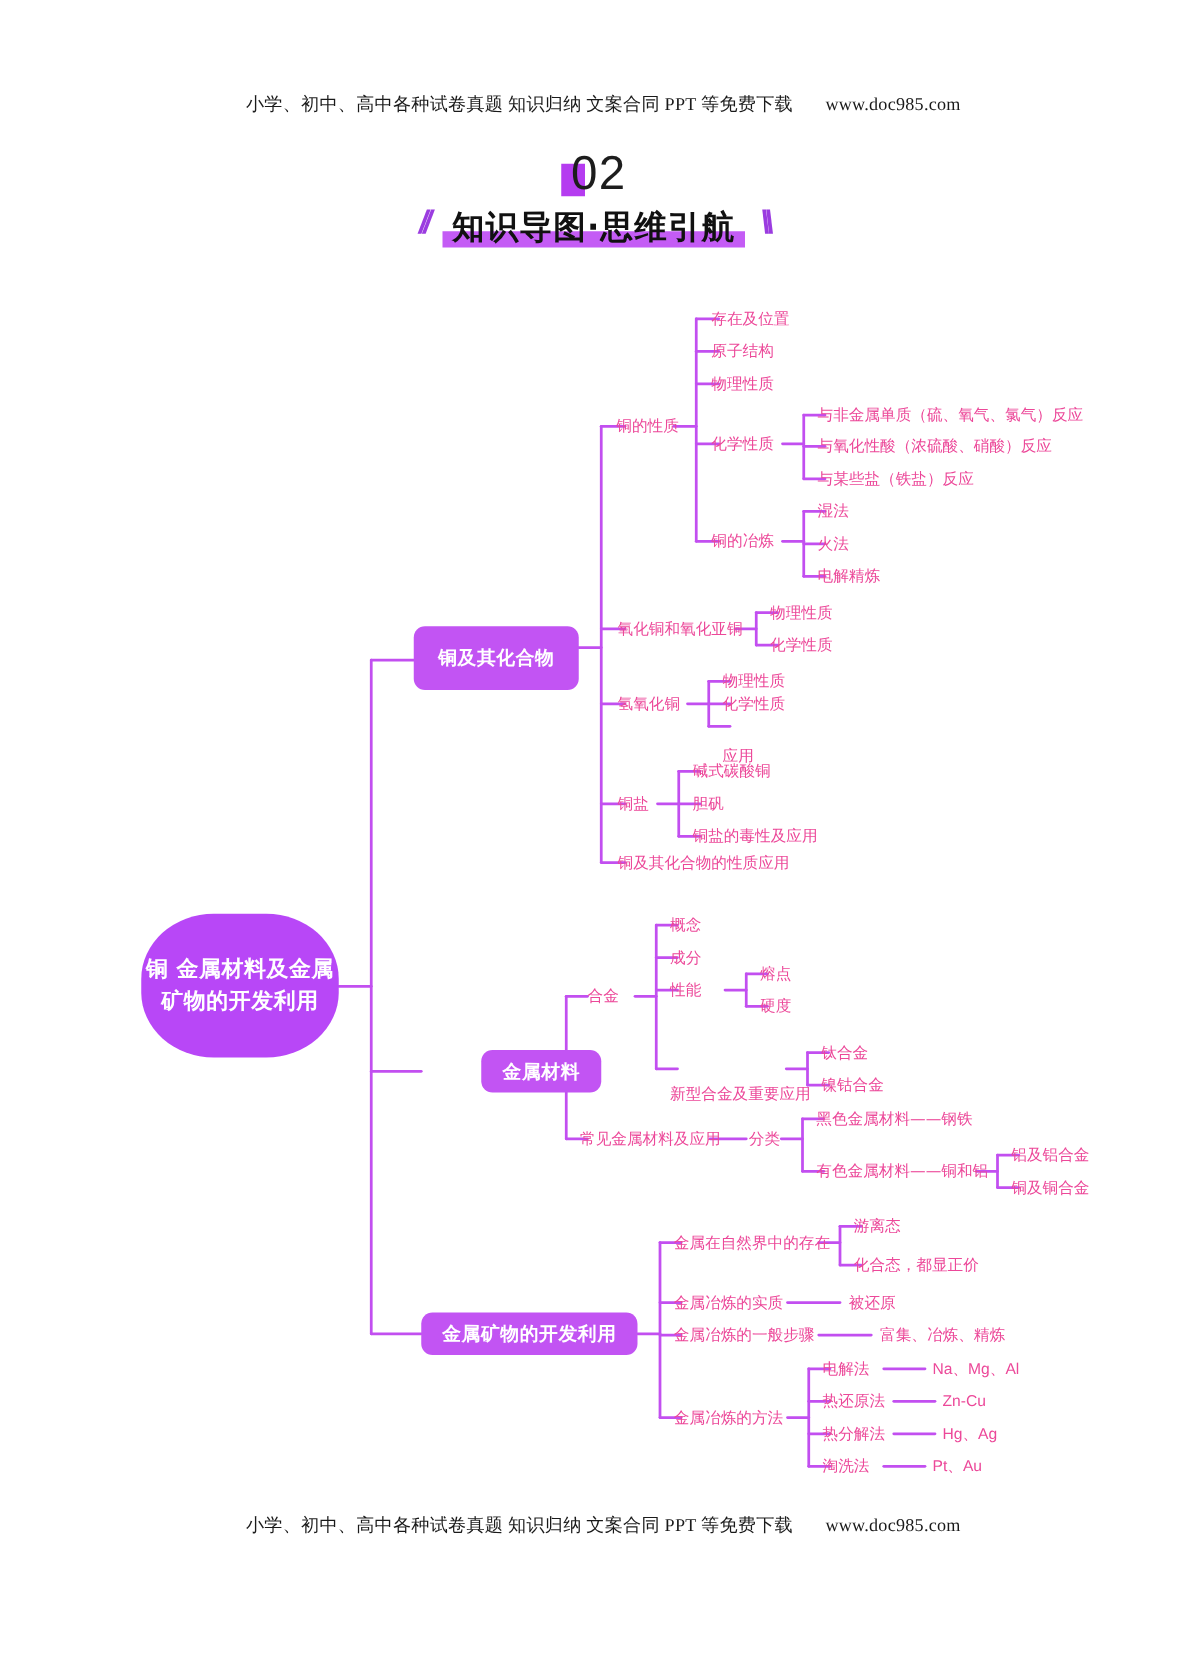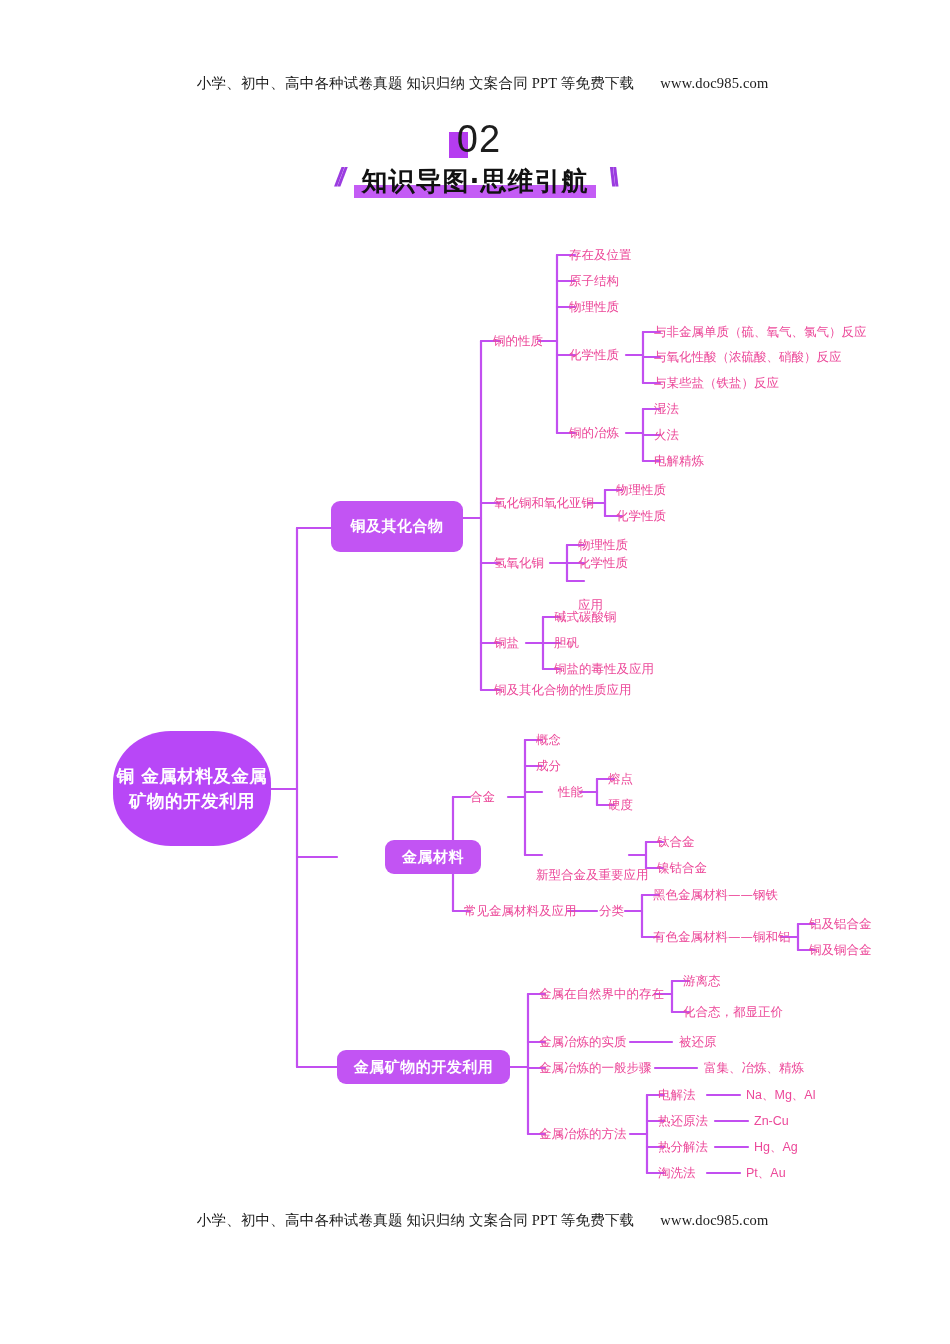--- a/index.html
+++ b/index.html
@@ -254,21 +254,21 @@
     <div class="leaf" style="left:494px;top:636px;">铜盐</div>
     <div class="leaf" style="left:554px;top:610px;">碱式碳酸铜</div>
     <div class="leaf" style="left:554px;top:636px;">胆矾</div>
     <div class="leaf" style="left:554px;top:662px;">铜盐的毒性及应用</div>
 
     <div class="leaf" style="left:494px;top:683px;">铜及其化合物的性质应用</div>
 
     <div class="leaf" style="left:470px;top:790px;">合金</div>
     <div class="leaf" style="left:536px;top:733px;">概念</div>
     <div class="leaf" style="left:536px;top:759px;">成分</div>
-    <div class="leaf" style="left:536px;top:785px;margin-left:22px;">性能</div>
+    <div class="leaf" style="left:536px;top:785px;">性能</div>
     <div class="leaf" style="left:608px;top:772px;">熔点</div>
     <div class="leaf" style="left:608px;top:798px;">硬度</div>
     <div class="leaf" style="left:536px;top:848px;margin-top:20px;">新型合金及重要应用</div>
     <div class="leaf" style="left:657px;top:835px;">钛合金</div>
     <div class="leaf" style="left:657px;top:861px;">镍钴合金</div>
     <div class="leaf" style="left:464px;top:904px;">常见金属材料及应用</div>
     <div class="leaf" style="left:599px;top:904px;">分类</div>
     <div class="leaf" style="left:653px;top:888px;">黑色金属材料——钢铁</div>
     <div class="leaf" style="left:653px;top:930px;">有色金属材料——铜和铝</div>
     <div class="leaf" style="left:809px;top:917px;">铝及铝合金</div>

